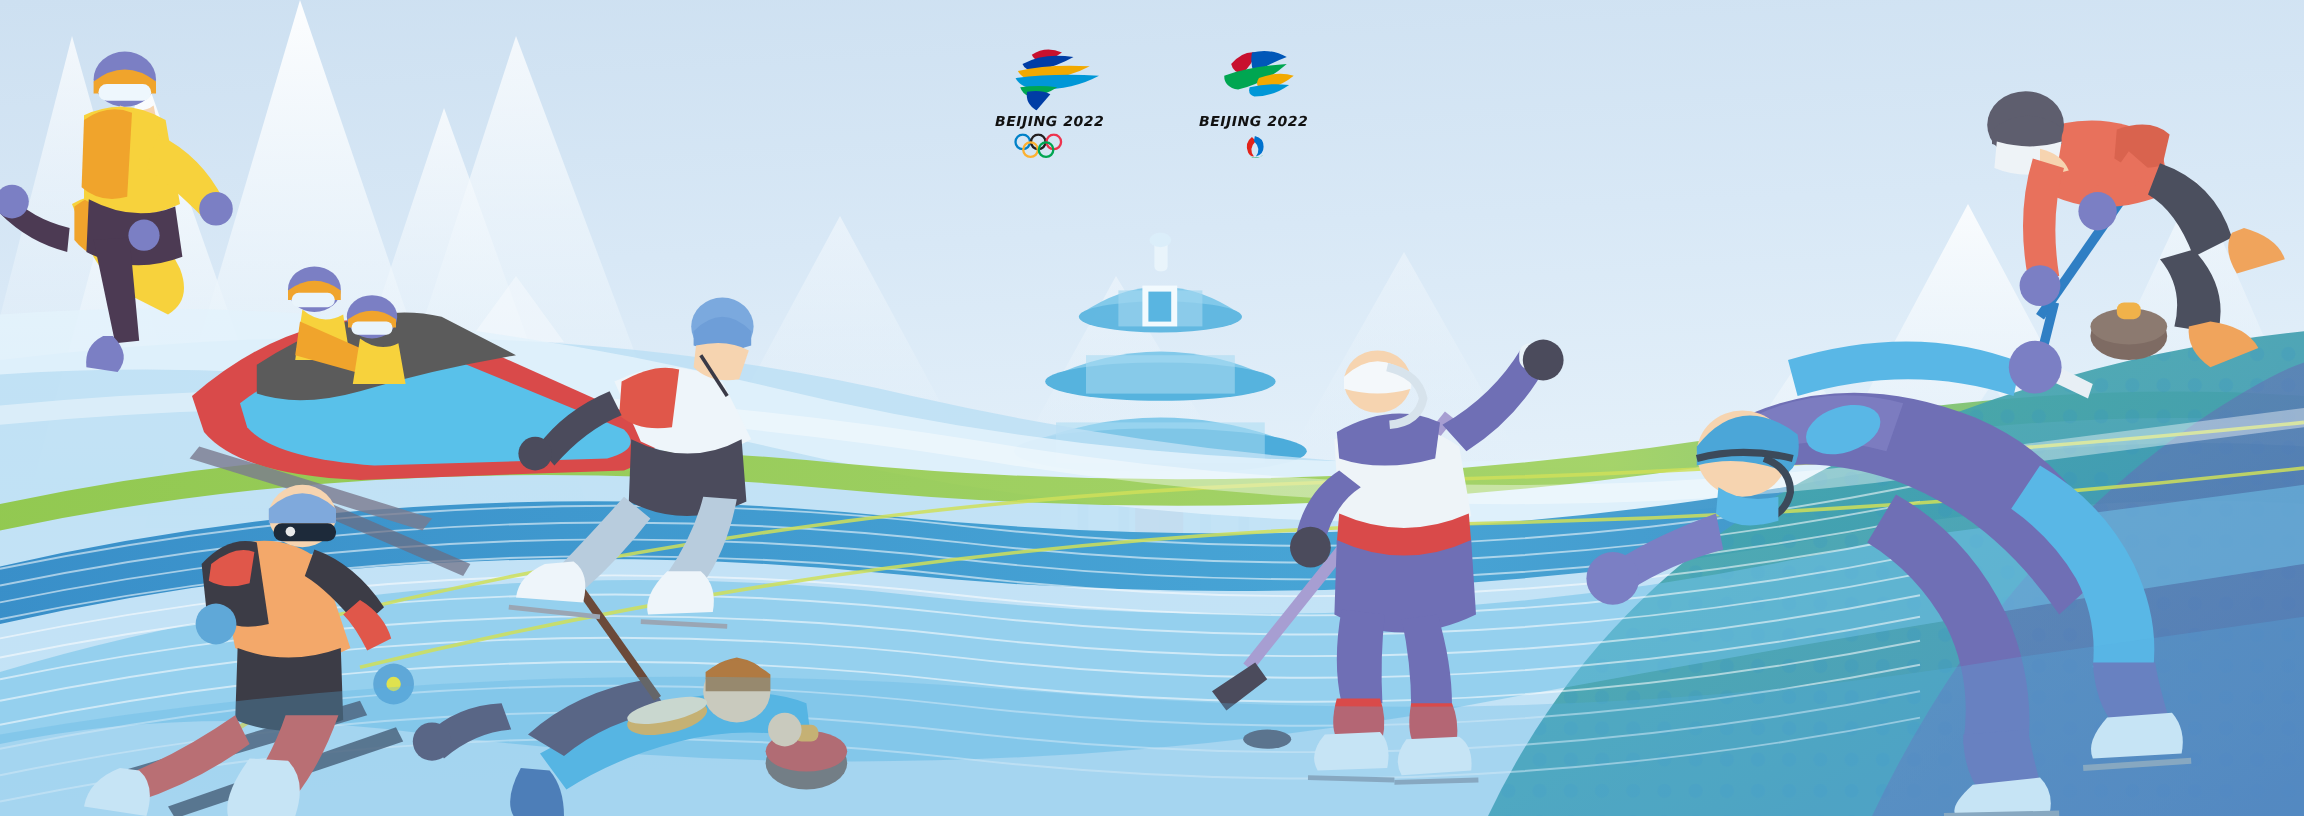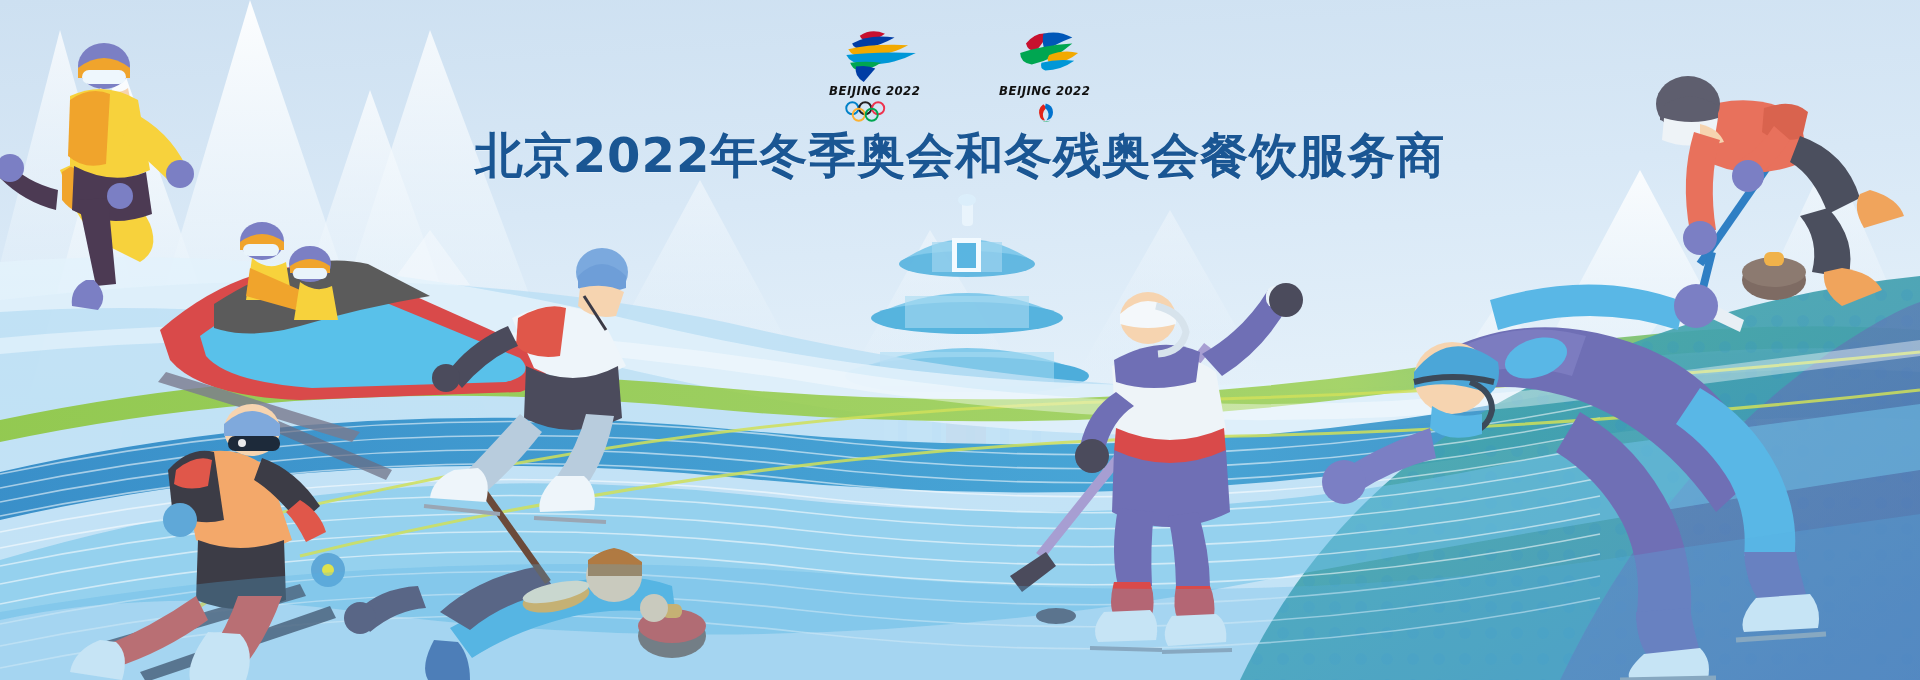--- a/index.html
+++ b/index.html
@@ -12,21 +12,21 @@
     position:relative;
     width:1920px; height:680px;
     overflow:hidden;
     background:linear-gradient(175deg,#cfe1f2 0%,#d4e5f4 28%,#dbeaf7 52%,#e4f0fa 72%,#eaf4fb 100%);
   }
   .layer { position:absolute; inset:0; }
   svg.full { position:absolute; left:0; top:0; width:1920px; height:680px; }
 
   
   #logo-row {
-    position:absolute; left:0; top:26px; width:1920px;
+    position:absolute; left:0; top:36px; width:1920px;
     display:flex; justify-content:center; align-items:flex-start; gap:60px;
     z-index:40;
   }
   .logo-block { width:110px; display:flex; flex-direction:column; align-items:center; }
   .logo-mark { height:56px; }
   .logo-word {
     font-family:"DejaVu Sans", sans-serif;
     font-style:italic; font-weight:bold;
     font-size:11.5px; letter-spacing:.4px;
     color:#111; margin-top:2px; white-space:nowrap;
@@ -439,15 +439,14 @@
         <g transform="translate(30,2)">
           <path d="M10 2 Q2 8 6 18 Q8 22 12 22 Q6 14 14 6 Z" fill="#e2231a"></path>
           <path d="M13 1 Q22 3 22 12 Q22 20 14 22 Q20 14 12 6 Z" fill="#0072ce"></path>
           <path d="M8 22 Q16 26 22 20 Q18 24 12 23 Z" fill="#00a651"></path>
           <path d="M14 4 Q24 6 24 14 Q24 22 15 24 Q23 16 13 8 Z" fill="#00a651" opacity=".0"></path>
         </g>
       </svg>
     </div>
   </div>
 
-  <div id="title">北京2022年冬季奥会和冬残奥会餐饮服务商</div>
 
 </div>
 
 </body></html>

